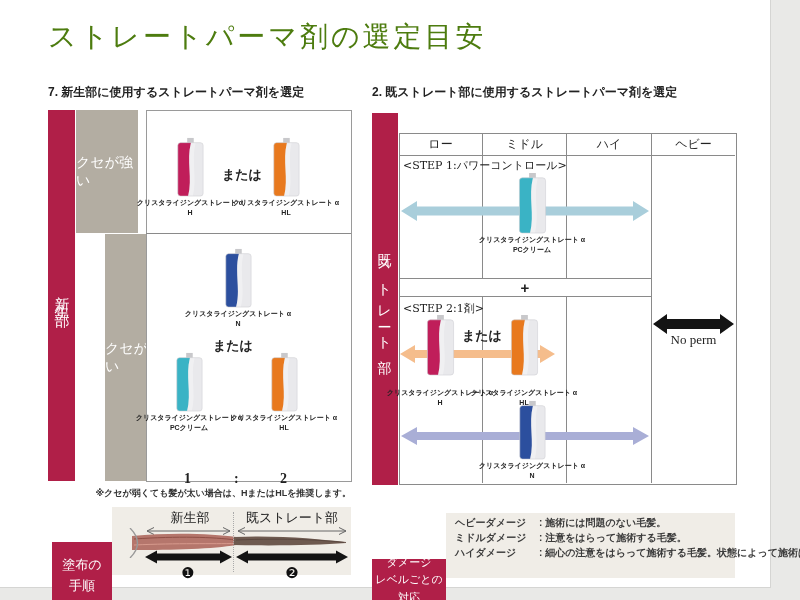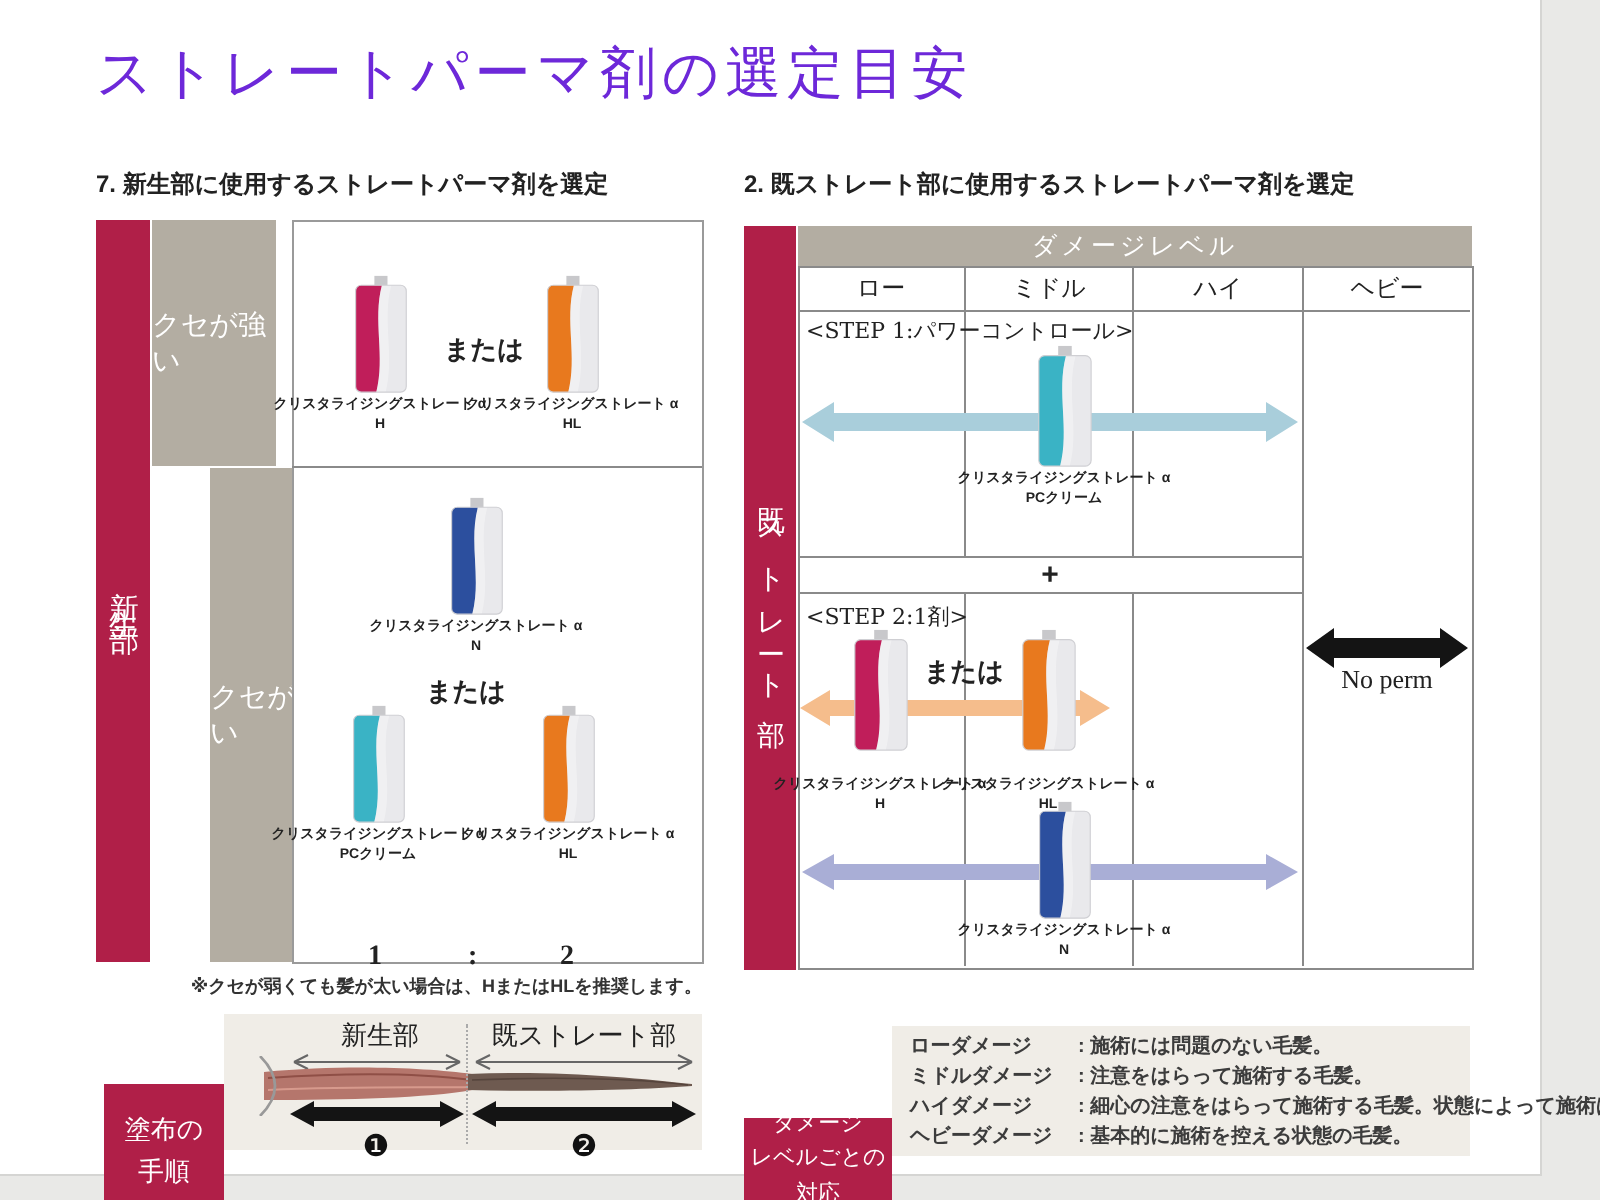--- a/index.html
+++ b/index.html
@@ -1,20 +1,20 @@
 <!DOCTYPE html>
 <html><head>
 <meta charset="utf-8">
 <style>
   html,body{margin:0;padding:0;}
   body{background:#e9e9e7;font-family:"Liberation Sans","DejaVu Sans",sans-serif;}
   #canvas{position:relative;width:800px;height:600px;overflow:hidden;background:#e9e9e7;}
   .sheet{position:absolute;left:0;top:0;width:770px;height:587px;background:#ffffff;border-right:1px solid #d5d5d3;border-bottom:1px solid #d5d5d3;}
   .abs{position:absolute;}
-  .title{font-family:"DejaVu Serif","Liberation Serif",serif;font-size:28px;color:#6d28d9;letter-spacing:3px;}
+  .title{font-family:"DejaVu Serif","Liberation Serif",serif;font-size:28px;color:#4d7c0f;letter-spacing:3px;}
   .sec-head{font-size:12px;font-weight:bold;color:#222;}
   .serif{font-family:Liberation Serif, serif;margin-top:35px;}
   .vband{background:#b01f48;display:flex;align-items:center;justify-content:center;}
   .vtext{writing-mode:vertical-rl;text-orientation:upright;color:#fff;font-family:"DejaVu Serif","Liberation Serif",serif;}
   .taupe{background:#b3ada2;display:flex;align-items:center;justify-content:center;}
   .taupe span{color:#fff;font-family:"DejaVu Serif","Liberation Serif",serif;font-size:14px;}
   .whitebox{background:#fff;border:1px solid #9a9a9a;}
   .hl{background:#8a8a8a;height:1px;}
   .vl{background:#8a8a8a;width:1px;}
   .figure{text-align:center;}
@@ -157,23 +157,20 @@
   </svg>
   <svg class="abs" style="left:236px;top:550px;" width="112" height="14" viewBox="0 0 112 14" preserveAspectRatio="none">
     <polygon points="0,7 12,0.5 12,3.5 100,3.5 100,0.5 112,7 100,13.5 100,10.5 12,10.5 12,13.5" fill="#141414"></polygon>
   </svg>
   <div class="abs cnum" style="left:168px;top:564px;width:40px;">❶</div>
   <div class="abs cnum" style="left:272px;top:564px;width:40px;">❷</div>
 
   <div class="abs vband" style="left:372px;top:113px;width:26px;height:372px;">
     <span class="vtext" style="font-size:14px;letter-spacing:7px;">既ストレート部</span>
   </div>
-  <div class="abs taupe" style="left:399px;top:113px;width:337px;height:20px;">
-    <span style="font-size:12.5px;letter-spacing:2px;">ダメージレベル</span>
-  </div>
   <div class="abs" style="left:399px;top:133px;width:336px;height:350px;background:#fff;border:1px solid #8a8a8a;"></div>
 
   <div class="abs colhead" style="left:399px;top:134px;width:83px;height:21px;">ロー</div>
   <div class="abs colhead" style="left:483px;top:134px;width:83px;height:21px;">ミドル</div>
   <div class="abs colhead" style="left:567px;top:134px;width:84px;height:21px;">ハイ</div>
   <div class="abs colhead" style="left:652px;top:134px;width:83px;height:21px;">ヘビー</div>
 
   <div class="abs hl" style="left:399px;top:155px;width:336px;"></div>
   <div class="abs vl" style="left:482px;top:133px;height:145px;"></div>
   <div class="abs vl" style="left:482px;top:296px;height:187px;"></div>
@@ -257,24 +254,21 @@
     <polygon points="0,11 14,1 14,6 67,6 67,1 81,11 67,21 67,16 14,16 14,21" fill="#141414"></polygon>
   </svg>
 
   <div class="abs beige" style="left:446px;top:513px;width:289px;height:65px;"></div>
   <div class="abs redlabel serif" style="left:372px;top:524px;width:74px;height:42px;font-size:11px;line-height:1.55;">
     <div>ダメージ</div>
     <div>レベルごとの</div>
     <div>対応</div>
   </div>
   <div class="abs dmg-line" style="left:455px;top:516px;">
-    <span class="term">ローダメージ</span><span>:</span> <span>施術には問題のない毛髪。</span>
+    <span class="term">ヘビーダメージ</span><span>:</span> <span>施術には問題のない毛髪。</span>
   </div>
   <div class="abs dmg-line" style="left:455px;top:531px;">
     <span class="term">ミドルダメージ</span><span>:</span> <span>注意をはらって施術する毛髪。</span>
   </div>
   <div class="abs dmg-line" style="left:455px;top:546px;">
     <span class="term">ハイダメージ</span><span>:</span> <span>細心の注意をはらって施術する毛髪。状態によって施術はしない。</span>
   </div>
-  <div class="abs dmg-line" style="left:455px;top:561px;">
-    <span class="term">ヘビーダメージ</span><span>:</span> <span>基本的に施術を控える状態の毛髪。</span>
-  </div>
 </div>
 
 </body></html>

